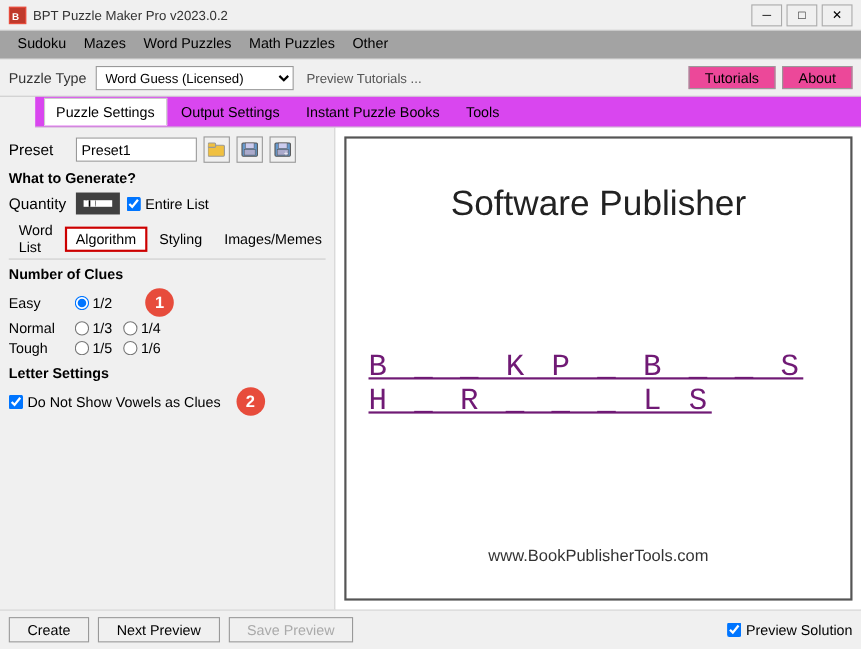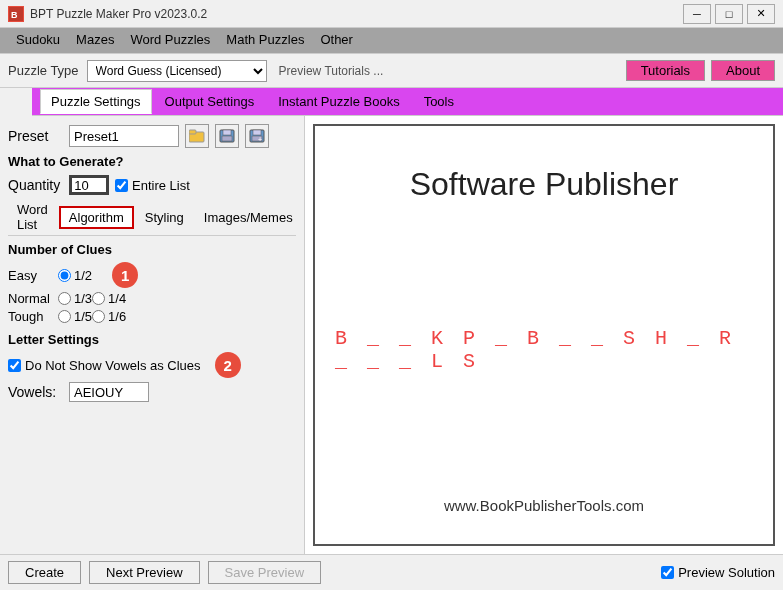--- a/index.html
+++ b/index.html
@@ -135,43 +135,44 @@
       padding: 20px;
       position: relative;
     }
     .preview-title {
       font-size: 32px;
       font-weight: normal;
       color: #222;
       margin-top: 20px;
     }
     .preview-puzzle {
-      font-size: 20px;
+      font-size: 28px;
       letter-spacing: 4px;
-      color: #ef4444;
+      color: #701a75;
       font-family: 'Courier New', monospace;
+      text-decoration: underline;
     }
     .preview-footer {
       font-size: 15px;
       color: #333;
       margin-bottom: 10px;
     }
     .section-header {
       font-size: 13px;
       font-weight: bold;
       margin-bottom: 6px;
       margin-top: 4px;
     }
     .row { display: flex; align-items: center; gap: 6px; margin-bottom: 4px; }
     .label { font-size: 14px; min-width: 55px; }
     .quantity-input {
       width: 40px; height: 20px;
-      border: 3px solid #404040;
+      border: 7px solid #404040;
       text-align: center;
-      font-size: 13px;
+      font-size: 17px;
     }
     .checkbox-label { display: flex; align-items: center; gap: 4px; font-size: 13px; }
     .sub-tabs {
       display: flex;
       align-items: center;
       margin-bottom: 6px;
       border-bottom: 1px solid #ccc;
     }
     .sub-tab {
       padding: 2px 8px;
@@ -179,21 +180,21 @@
       font-size: 13px;
       border: 1px solid transparent;
       margin-right: 2px;
     }
     .sub-tab.active {
       background: white;
       border: 1px solid #0060c0;
       color: #000;
     }
     .clues-section { margin-top: 4px; }
-    .radio-row { display: flex; align-items: center; margin-bottom: 3px; }
+    .radio-row { display: flex; align-items: center; gap: 10px; margin-bottom: 3px; }
     .radio-label { min-width: 50px; font-size: 13px; }
     .radio-option { display: flex; align-items: center; gap: 3px; font-size: 13px; }
     .letter-section { margin-top: 8px; }
     .circle-badge {
       width: 26px; height: 26px;
       border-radius: 50%;
       background: #e74c3c;
       color: white;
       display: flex; align-items: center; justify-content: center;
       font-size: 15px;
@@ -377,24 +378,20 @@
 
     <div class="letter-section">
       <div style="font-size:13px; font-weight:bold; margin-bottom:5px;">Letter Settings</div>
       <div class="row">
         <label class="checkbox-label">
           <input type="checkbox" checked="" style="">
           <span>Do Not Show Vowels as Clues</span>
         </label>
         <div class="circle-badge">2</div>
       </div>
-      <div class="row">
-        <span class="label">Vowels:</span>
-        <input class="vowels-input" type="text" value="AEIOUY" style="">
-      </div>
     </div>
   </div>
 
   <div class="right-panel">
     <div class="preview-box">
       <div class="preview-title">Software Publisher</div>
       <div class="preview-puzzle">B _ _ K P _ B _ _ S H _ R _ _ _ L S</div>
       <div class="preview-footer">www.BookPublisherTools.com</div>
     </div>
   </div>

